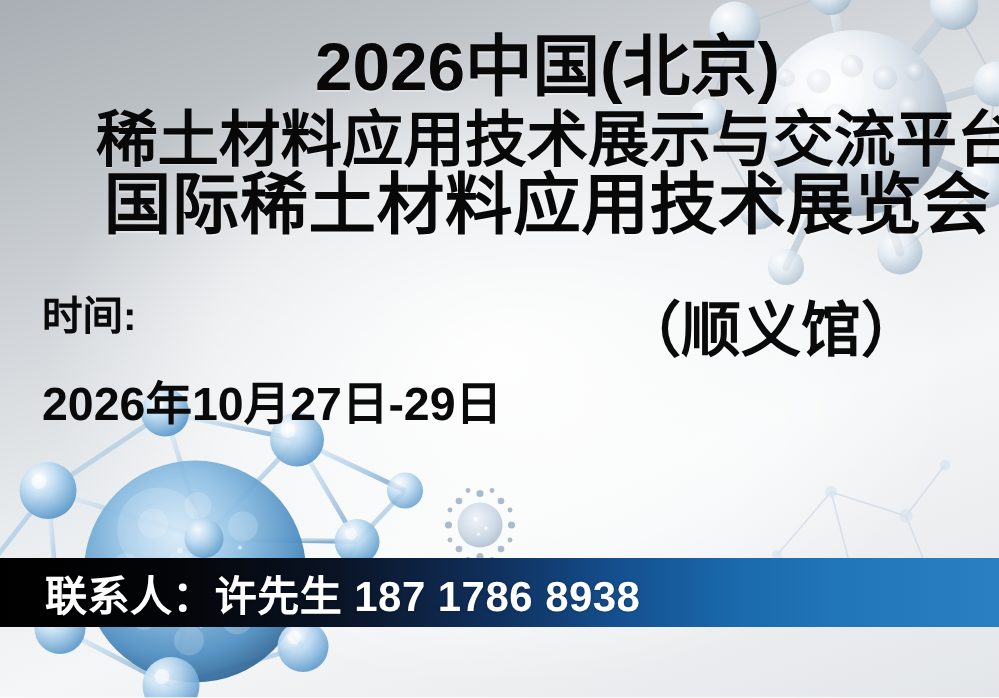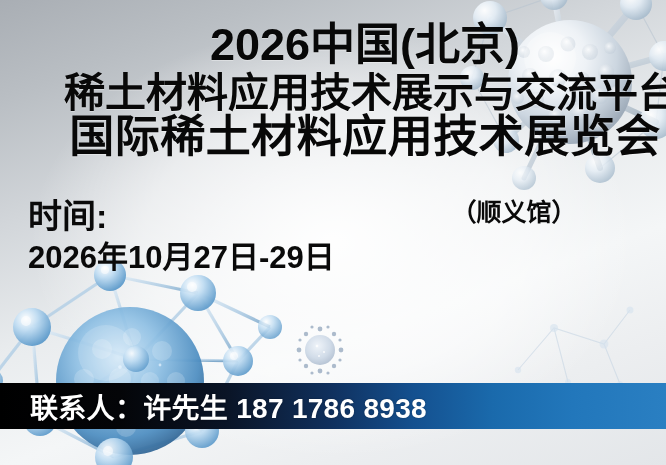--- a/index.html
+++ b/index.html
@@ -90,45 +90,45 @@
     padding-left: 28px;
     box-sizing: border-box;
     text-align: left;
   }
   .info-col-place {
     width: 304px;
     box-sizing: border-box;
     text-align: center;
   }
   .info-label {
-    font-size: 34px;
+    font-size: 27px;
     display: block;
-    margin-bottom: 4px;
+    margin-bottom: 24px;
   }
   .info-col-place .info-label {
     text-align: left;
     padding-left: 16px;
   }
   .info-value {
     font-size: 31px;
     display: block;
     white-space: nowrap;
   }
   .info-value-2 {
-    font-size: 25px;
+    font-size: 40px;
     display: block;
     white-space: nowrap;
     margin-top: 2px;
   }
 
   
   .contact-bar {
     position: absolute;
     left: 0;
-    top: 383px;
+    top: 372px;
     width: 666px;
     height: 46px;
     z-index: 6;
     background: linear-gradient(90deg,
       #000000 0%,
       #040508 18%,
       #0a1426 34%,
       #10315f 50%,
       #14508f 62%,
       #1a6aac 74%,

